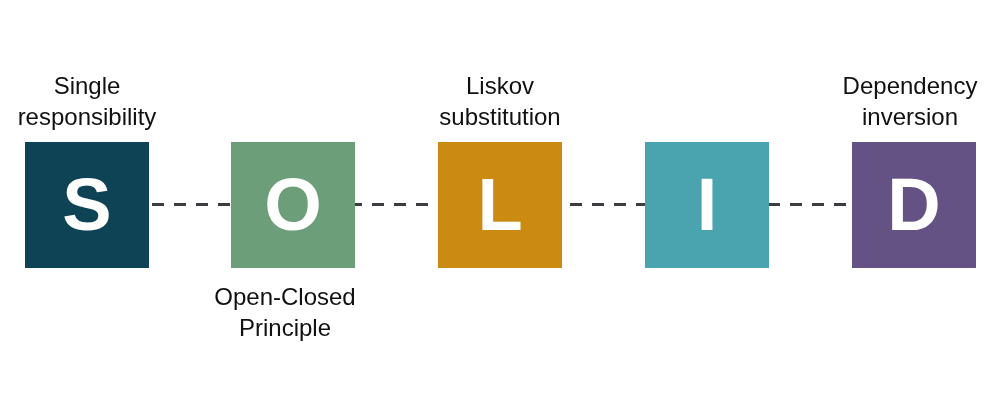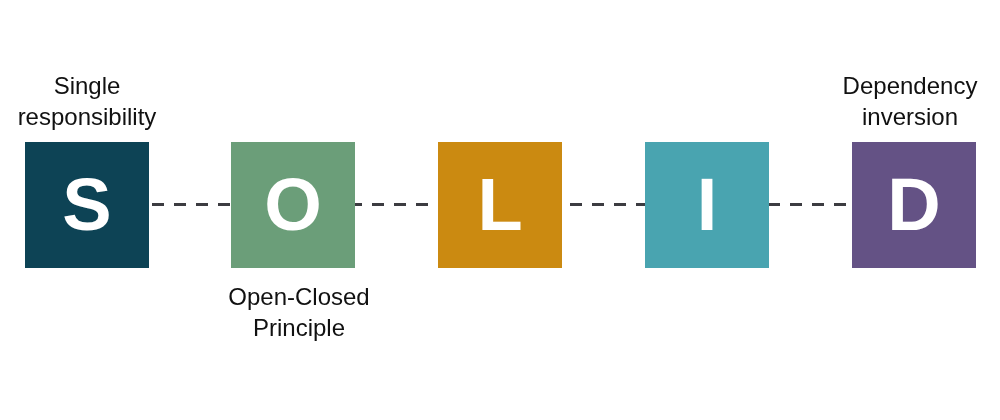--- a/index.html
+++ b/index.html
@@ -72,21 +72,21 @@
     font-size: 24px;
     font-weight: 400;
     line-height: 31px;
     white-space: pre-line;
     z-index: 3;
   }
   .caption.above { top: 70px; }
   .caption.below { top: 281px; }
 
   .cap-0 { left: -23px;  }
-  .cap-1 { left: 189px; }
+  .cap-1 { left: 175px; }
   .cap-2 { left: 390px; }
   .cap-3 { left: 597px; }
   .cap-4 { left: 800px; }
 </style>
 </head>
 <body>
 
 <div id="diagram">
 
   <div class="connector"></div>
@@ -96,20 +96,22 @@
   <div class="block block-0" style="background: rgb(13, 67, 85);">
     <span class="block-letter">S</span>
   </div>
 
   <div class="block block-1" style="background: rgb(107, 158, 121);">
     <span class="block-letter">O</span>
   </div>
   <div class="caption below cap-1">Open-Closed
 Principle</div>
 
+  <div class="caption above cap-2">Liskov
+substitution</div>
   <div class="block block-2" style="background: rgb(203, 138, 17);">
     <span class="block-letter">L</span>
   </div>
 
   <div class="block block-3" style="background: rgb(73, 164, 176);">
     <span class="block-letter">I</span>
   </div>
 
   <div class="caption above cap-4">Dependency
 inversion</div>

